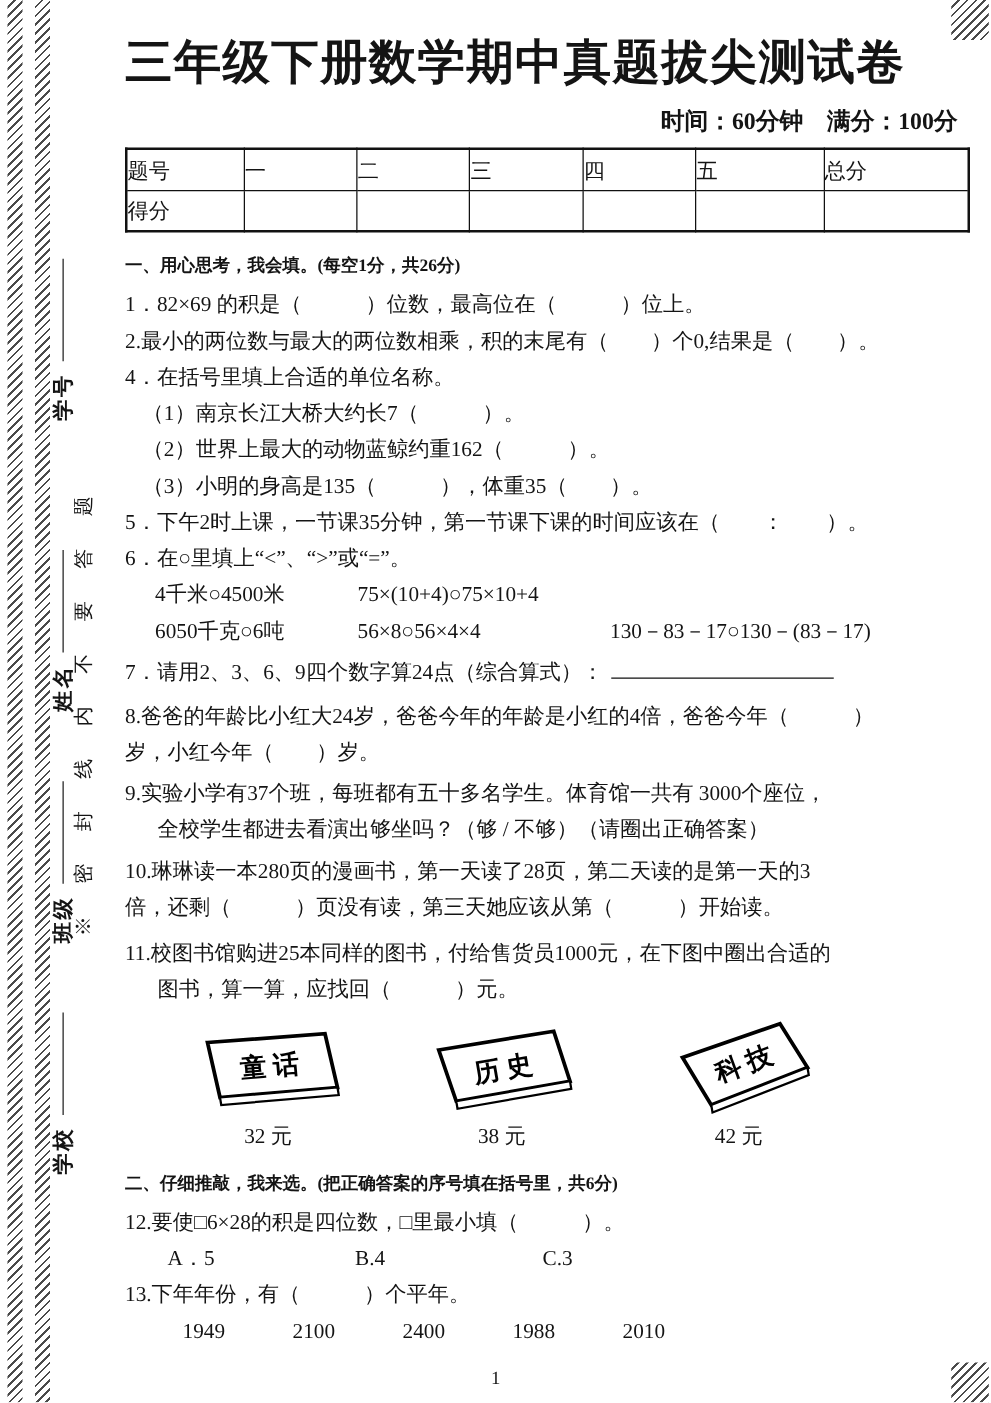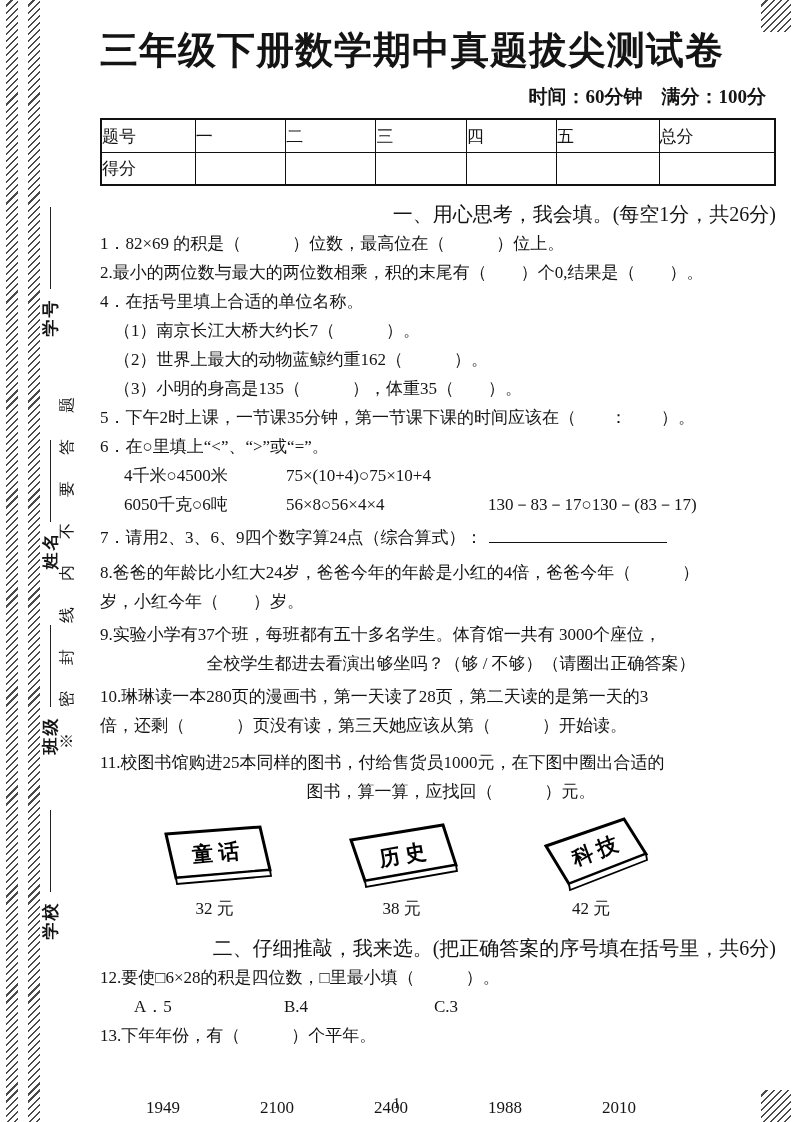--- a/index.html
+++ b/index.html
@@ -20,36 +20,36 @@
   }
   .vrot .lbl { font-weight:bold; letter-spacing:2px; }
   .vrot .bl  { display:inline-block; width:82px; height:0; border-bottom:1.6px solid #222; margin-left:9px; }
   .seal-warning-box { letter-spacing:26px; font-size:16px; }
   
   .content { position:absolute; left:100px; top:26px; width:676px; }
   .title { font-size:38px; font-weight:bold; text-align:left; letter-spacing:1px; line-height:1.3; }
   .meta  { text-align:right; font-size:19px; font-weight:bold; padding-right:10px; margin-top:9px; }
   table.score { width:100%; border-collapse:collapse; margin-top:8px; table-layout:fixed; border:2px solid #111; }
   table.score td { border:1.6px solid #111; height:33px; font-size:17px; }
-  .sec-heading { font-weight:normal; font-size:20px; margin-top:13px; line-height:30px;text-align:right; }
+  .sec-heading { font-weight:bold; font-size:14px; margin-top:13px; line-height:30px; }
   .q { font-size:17px; line-height:29px; }
   .indent1 { padding-left:14px; }
-  .indent2 { padding-left:26px;text-align:center; }
+  .indent2 { padding-left:26px; }
   .q-exprs { display:flex; padding-left:24px; }
   .q-exprs span:nth-child(1){ width:162px; }
   .q-exprs span:nth-child(2){ width:202px; }
   .blank { display:inline-block; width:178px; border-bottom:1.8px solid #111; height:14px; vertical-align:baseline; margin-left:6px; }
   .mt4 { margin-top:4px; } .mt6 { margin-top:6px; } .mt8 { margin-top:8px; }
   .books { display:flex; margin-top:8px; padding-left:52px; gap:62px; align-items:flex-end; }
   .book-item { text-align:center; }
   .book-item svg { display:block; }
   .price { font-size:17px; margin-top:1px; }
   .q-options { display:flex; padding-left:34px; }
   .q-options span { width:150px; }
-  .q-years { display:flex; padding-left:46px; gap:80px;margin-top:43px; }
+  .q-years { display:flex; padding-left:46px; gap:54px; }
   .footer { position:absolute; bottom:10px; left:0; width:100%; text-align:center; font-size:15px; }
 </style>
 </head>
 <body>
 
 <div class="page">
 
   <div class="hatch hatch-l1"></div>
   <div class="hatch hatch-l2"></div>
   <div class="hatch hatch-tr"></div>

